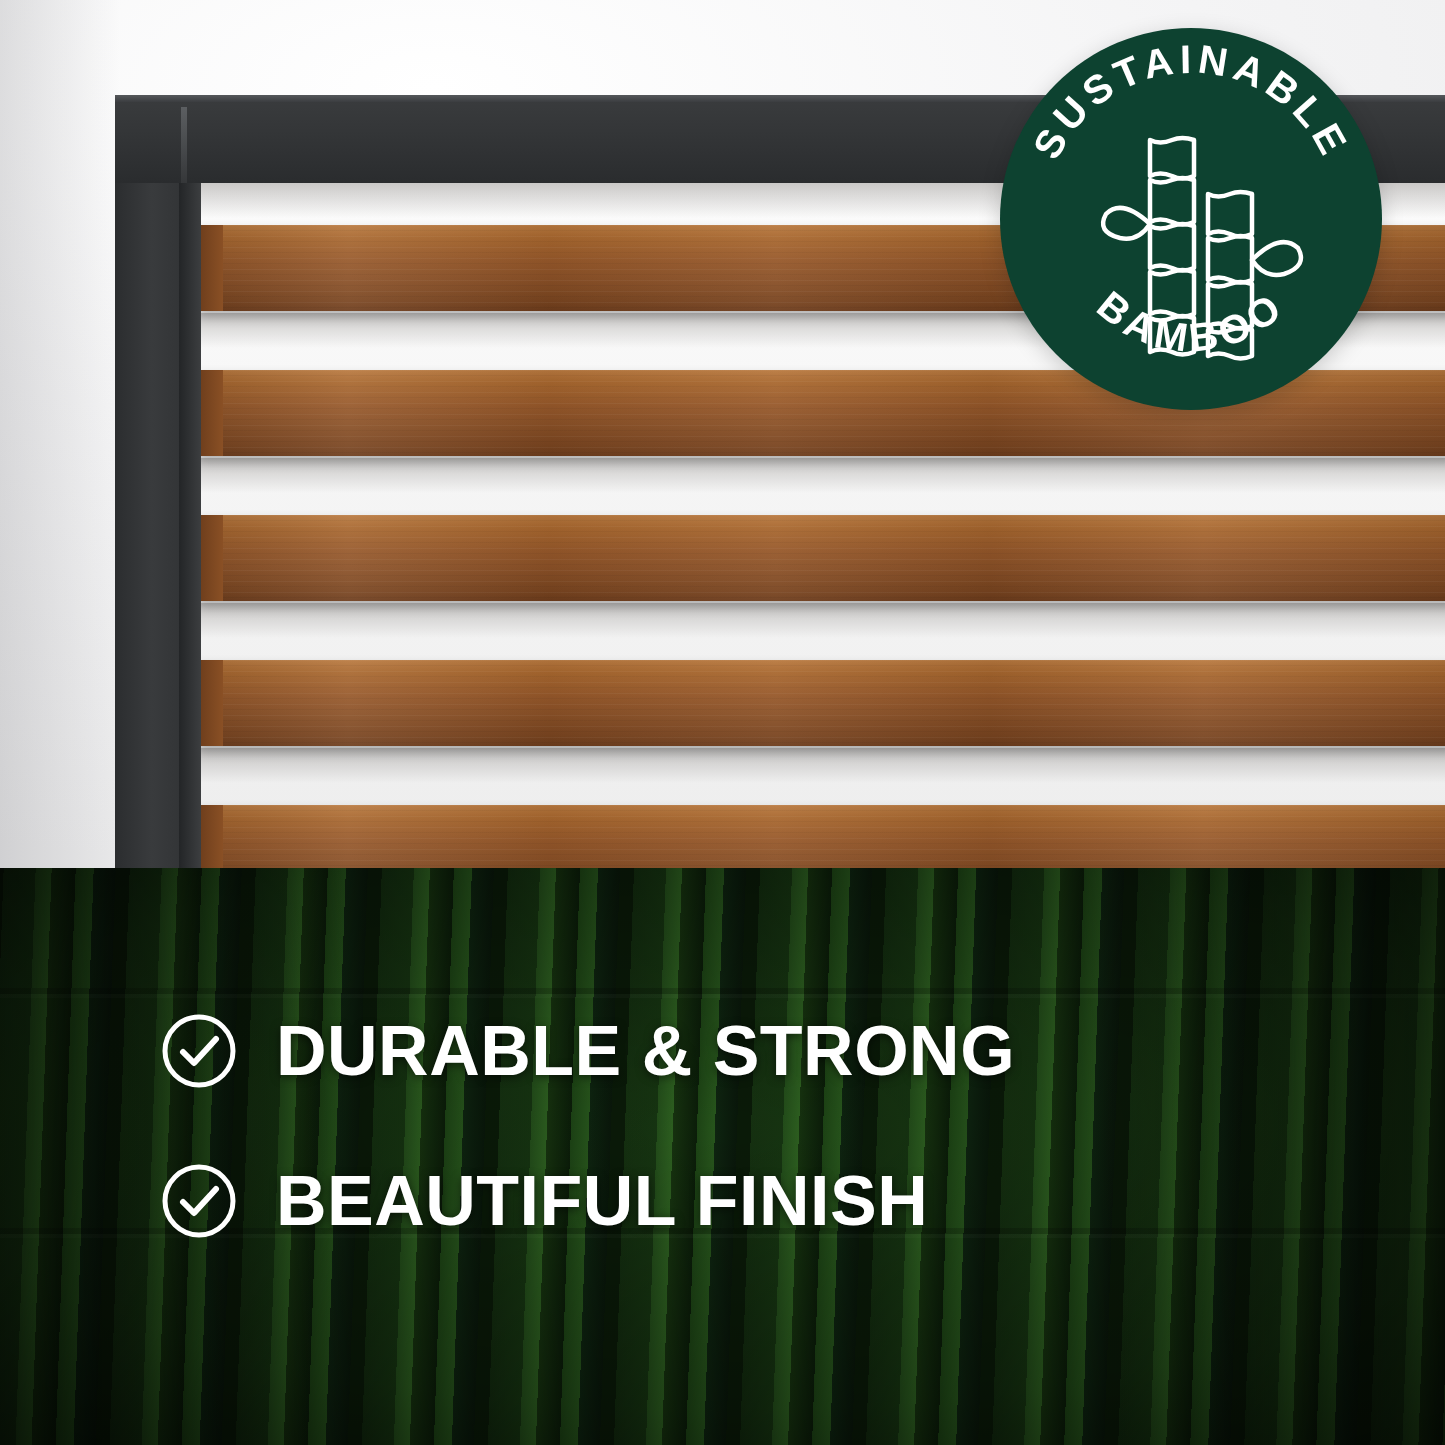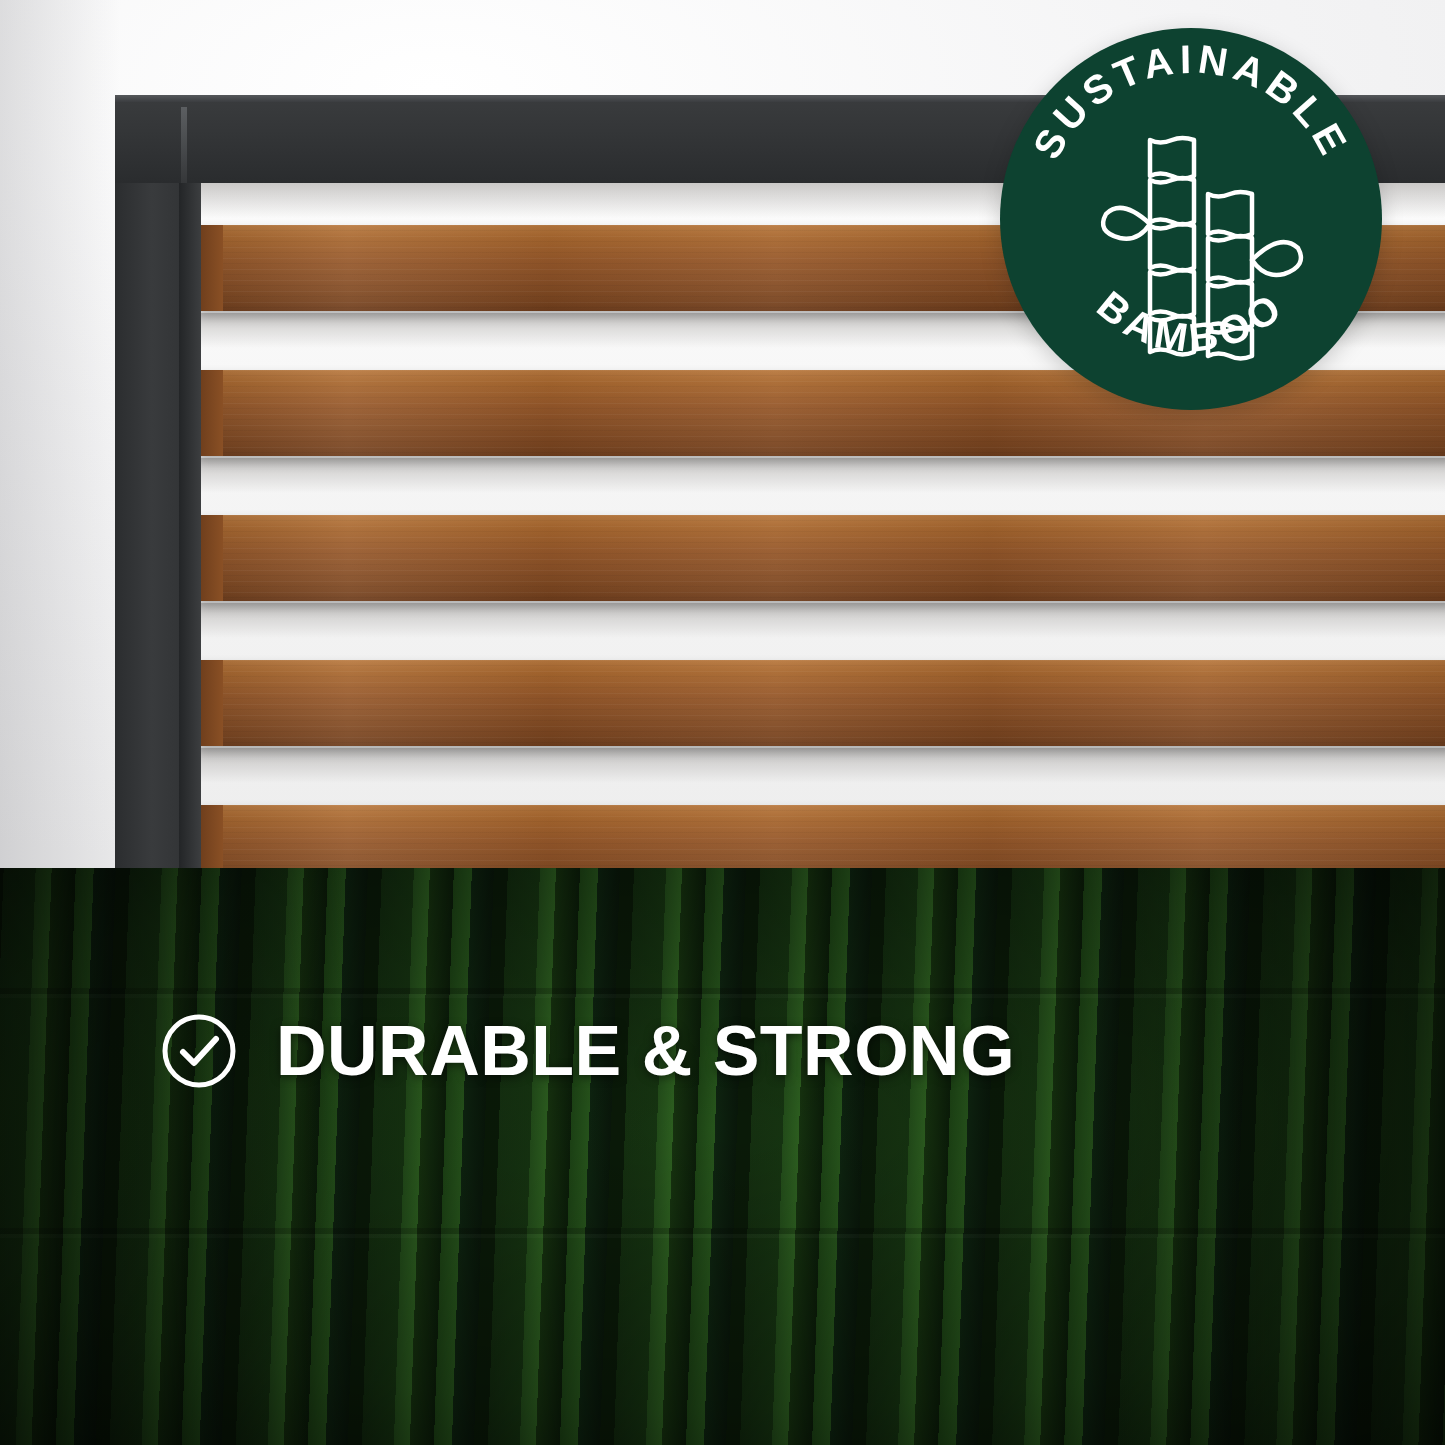--- a/index.html
+++ b/index.html
@@ -326,17 +326,26 @@
         <span class="check-icon">
           <svg width="78" height="78" viewBox="0 0 78 78" aria-hidden="true">
             <circle cx="39" cy="39" r="34" fill="none" stroke="#ffffff" stroke-width="5"></circle>
             <path d="M23,40 L34,51 L56,27" fill="none" stroke="#ffffff" stroke-width="6" stroke-linecap="round" stroke-linejoin="round"></path>
           </svg>
         </span>
         <span class="feature-label">DURABLE &amp; STRONG</span>
       </div>
 
 
+      <div class="feature-row">
+        <span class="check-icon">
+          <svg width="78" height="78" viewBox="0 0 78 78" aria-hidden="true">
+            <circle cx="39" cy="39" r="34" fill="none" stroke="#ffffff" stroke-width="5"></circle>
+            <path d="M23,40 L34,51 L56,27" fill="none" stroke="#ffffff" stroke-width="6" stroke-linecap="round" stroke-linejoin="round"></path>
+          </svg>
+        </span>
+        <span class="feature-label">BEAUTIFUL FINISH</span>
+      </div>
 
     </div>
   </div>
 
 </div>
 
 </body></html>

